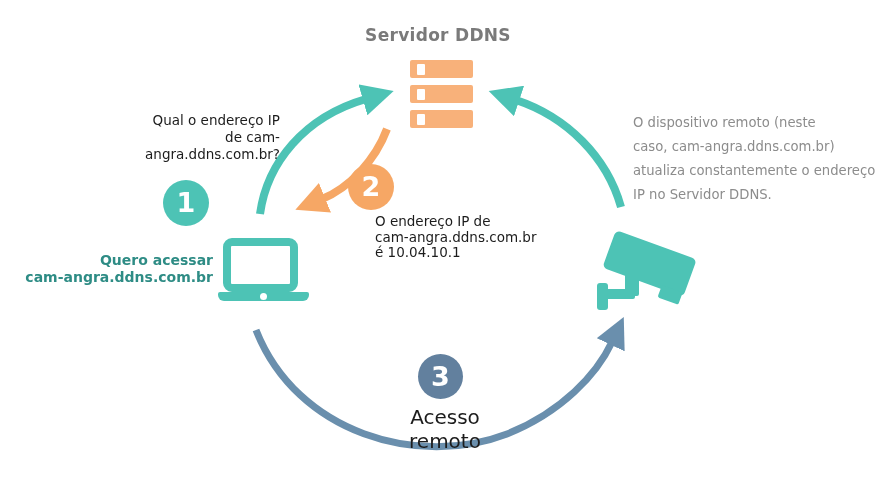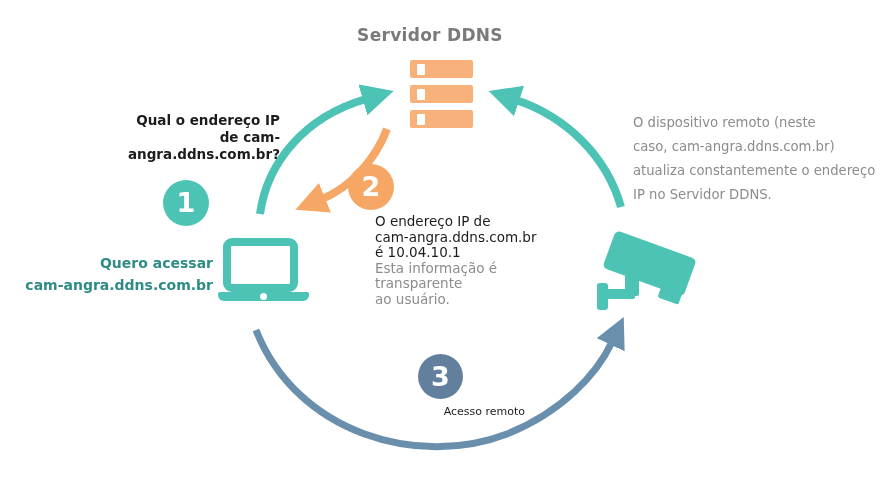--- a/index.html
+++ b/index.html
@@ -4,21 +4,21 @@
 <style>
   html,body{margin:0;padding:0;background:#fff;}
   .canvas{
     position:relative;width:895px;height:493px;background:#fff;overflow:hidden;
     font-family:"DejaVu Sans","Liberation Sans",sans-serif;
   }
   .abs{position:absolute;}
   .pre{white-space:pre-line;}
 
   .title{
-    left:310px;top:25px;width:240px;text-align:center;
+    left:318px;top:25px;width:240px;text-align:center;
     font-size:17px;font-weight:bold;color:var(--title_gray);letter-spacing:.3px;
   }
 
   
   .server{left:410px;top:60px;display:flex;flex-direction:column;gap:7px;}
   .server .bar{position:relative;width:63px;height:18px;background:var(--orange);border-radius:2px;}
   .server .slot{position:absolute;left:7px;top:4px;width:8px;height:11px;background:#fff;border-radius:1px;}
 
   
   .laptop-screen{
@@ -37,27 +37,27 @@
   
   .badge{
     width:46px;height:46px;border-radius:50%;color:#fff;
     font-size:27px;font-weight:bold;line-height:46px;text-align:center;
   }
   .b1{left:163px;top:180px;background:var(--teal);}
   .b2{left:348px;top:164px;background:var(--orange_badge);}
   .b3{left:418px;top:354px;width:45px;height:45px;line-height:45px;background:var(--blue_badge);}
 
   
-  .step1-text{left:95px;top:112px;width:185px;text-align:right;font-size:13.5px;line-height:17px;color:var(--black_text);font-weight:bold;}
-  .laptop-label{left:25px;top:252px;width:188px;text-align:right;font-size:14px;font-weight:bold;line-height:22px;color:var(--teal_text);}
+  .step1-text{left:95px;top:112px;width:185px;text-align:right;font-size:13.5px;line-height:17px;color:var(--black_text);}
+  .laptop-label{left:25px;top:252px;width:188px;text-align:right;font-size:14px;font-weight:bold;line-height:17px;color:var(--teal_text);}
   .step2-text{left:375px;top:214px;width:210px;font-size:13.5px;line-height:15.5px;}
   .step2-main{color:var(--black_text);}
   .step2-note{color:var(--gray_text);}
   .camera-note{left:633px;top:111px;width:252px;font-size:13.2px;line-height:24px;color:var(--gray_text);}
-  .step3-label{left:385px;top:405px;width:140px;text-align:right;font-size:11px;color:var(--black_text);}
+  .step3-label{left:375px;top:405px;width:140px;text-align:center;font-size:20px;color:var(--black_text);}
 
   
   .arrows{left:0;top:0;width:895px;height:493px;}
   .st-teal{stroke:var(--teal);}
   .st-orange{stroke:var(--orange_badge);}
   .st-blue{stroke:var(--blue);}
   .mk-teal{fill:var(--teal);}
   .mk-orange{fill:var(--orange_badge);}
   .mk-blue{fill:var(--blue);}
   .camera-fill{fill:var(--teal);}
@@ -123,22 +123,20 @@
   <div class="abs step1-text pre">Qual o endereço IP
 de cam-angra.ddns.com.br?</div>
 
   <div class="abs laptop-label pre">Quero acessar
 cam-angra.ddns.com.br</div>
 
   <div class="abs step2-text">
     <div class="step2-main pre">O endereço IP de
 cam-angra.ddns.com.br
 é 10.04.10.1</div>
-    <div class="step2-note pre">Esta informação é transparente
-ao usuário.</div>
   </div>
 
   <div class="abs camera-note pre">O dispositivo remoto (neste
 caso, cam-angra.ddns.com.br)
 atualiza constantemente o endereço
 IP no Servidor DDNS.</div>
 
   <div class="abs step3-label">Acesso remoto</div>
 
 </div>

